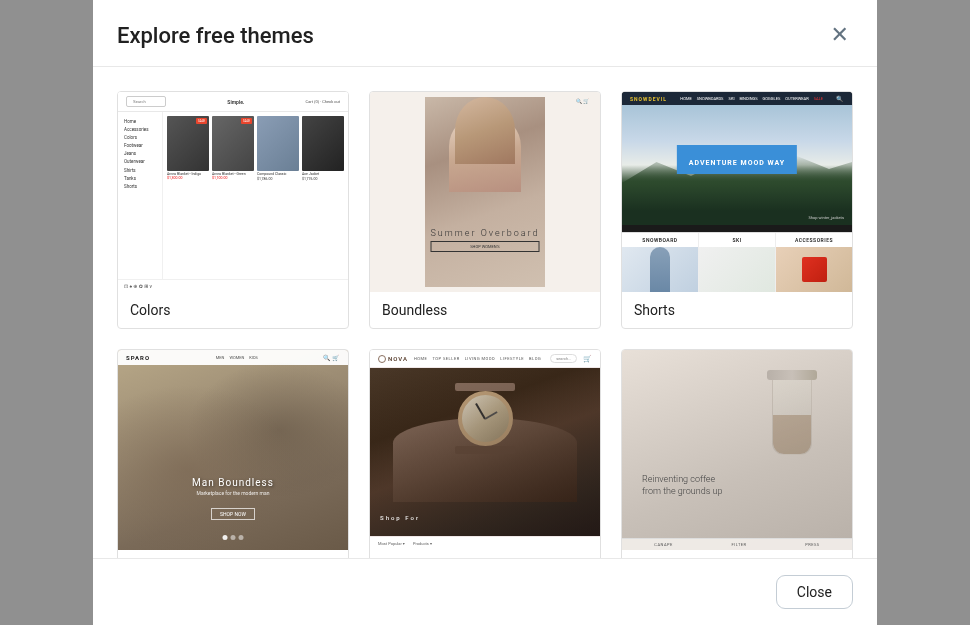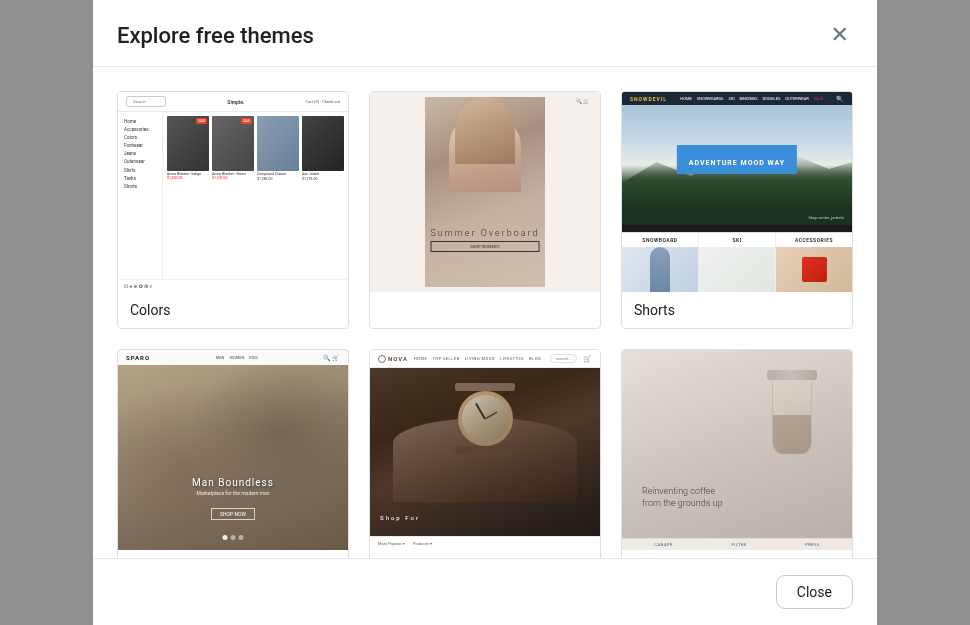--- a/index.html
+++ b/index.html
@@ -612,21 +612,21 @@
 
     .plato-bg {
       width: 100%;
       height: 100%;
       background: linear-gradient(160deg, #e8e0d8 0%, #d8d0c8 30%, #c8c0b8 60%, #b8b0a8 100%);
       position: relative;
     }
 
     .plato-text-overlay {
       position: absolute;
-      bottom: 40px;
+      bottom: 52px;
       left: 20px;
     }
 
     .plato-tagline {
       font-size: 9px;
       font-weight: 300;
       color: #444;
       line-height: 1.4;
     }
 
@@ -765,20 +765,21 @@
               <div></div>
               <div class="boundless-brand">Bar+Co.</div>
               <div style="font-size:5px;">🔍 🛒</div>
             </div>
             <div class="boundless-model"></div>
             <div class="boundless-text-overlay">
               <div class="boundless-collection-title">Summer Overboard</div>
               <div class="boundless-shop-btn">SHOP WOMEN'S</div>
             </div>
           </div>
+          <div class="theme-name">Boundless</div>
         </div>
 
         <div class="theme-card">
           <div class="theme-preview theme-preview-venture">
             <div class="venture-nav">
               <div class="venture-logo">SNOWDEVIL</div>
               <div class="venture-nav-links">
                 <span class="venture-nav-link">HOME</span>
                 <span class="venture-nav-link">SNOWBOARDS</span>
                 <span class="venture-nav-link">SKI</span>

